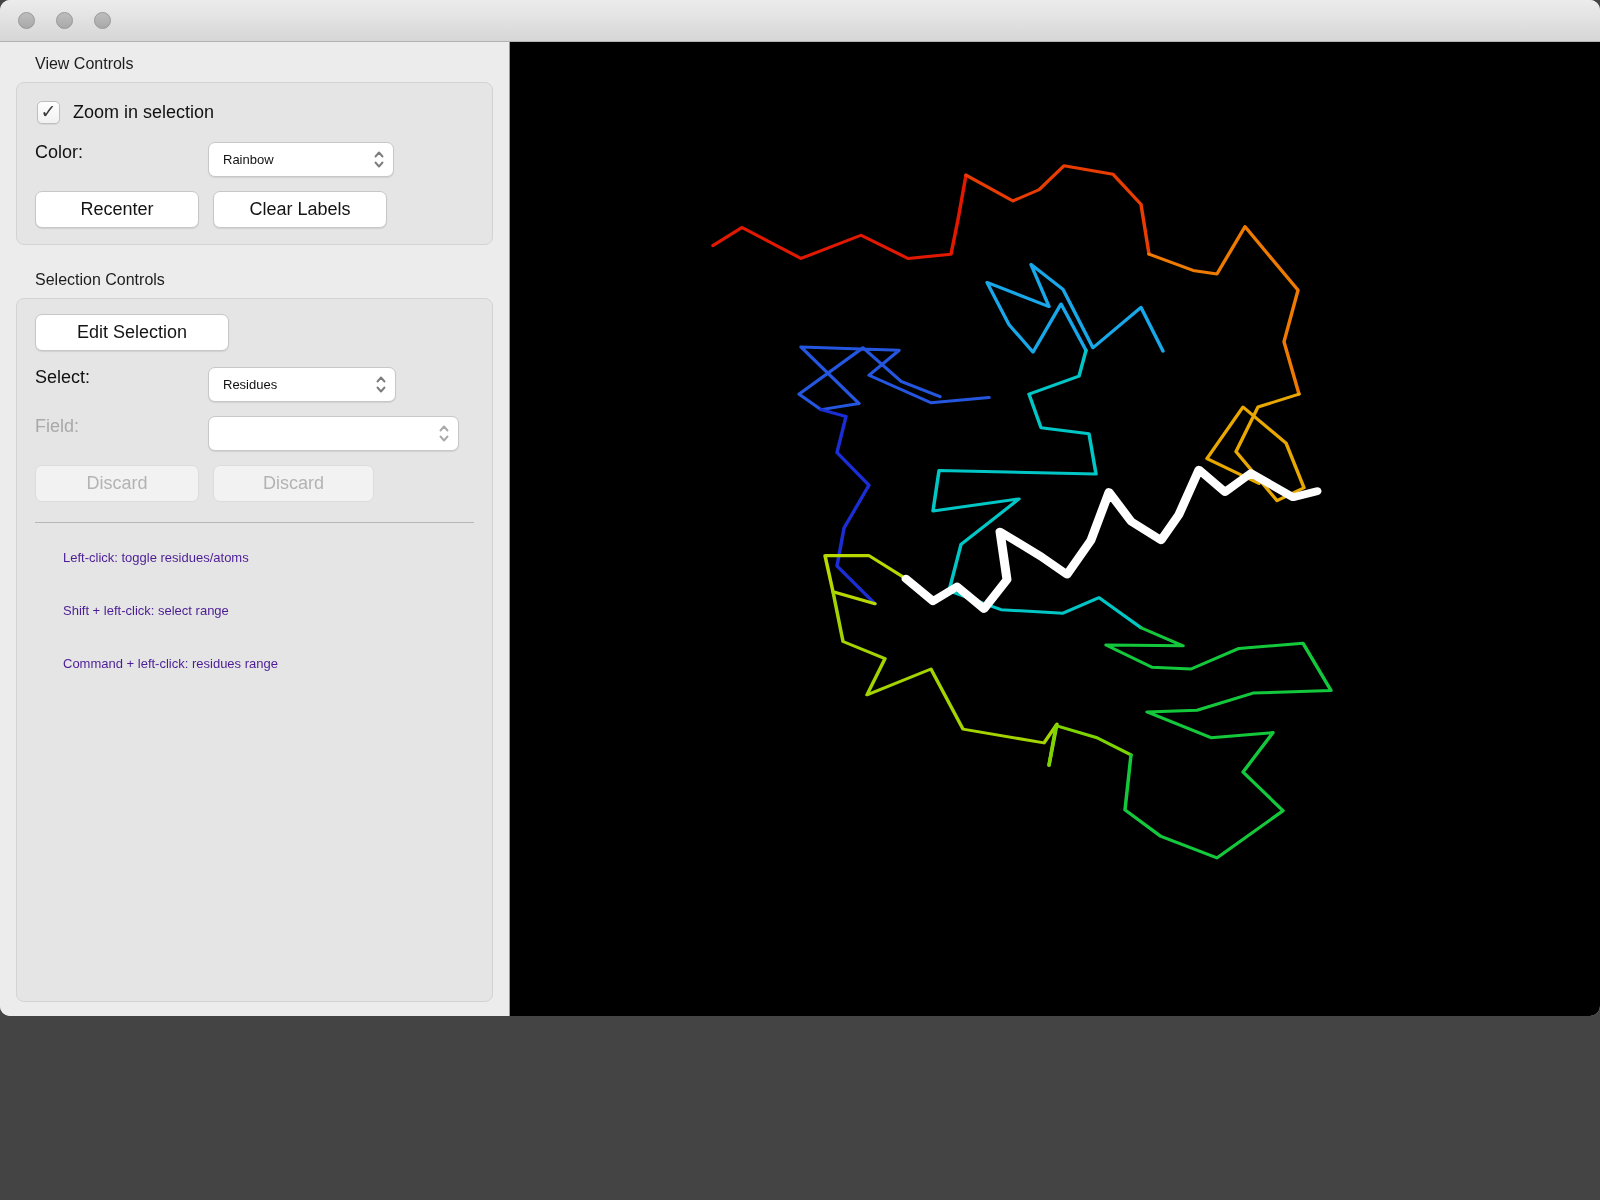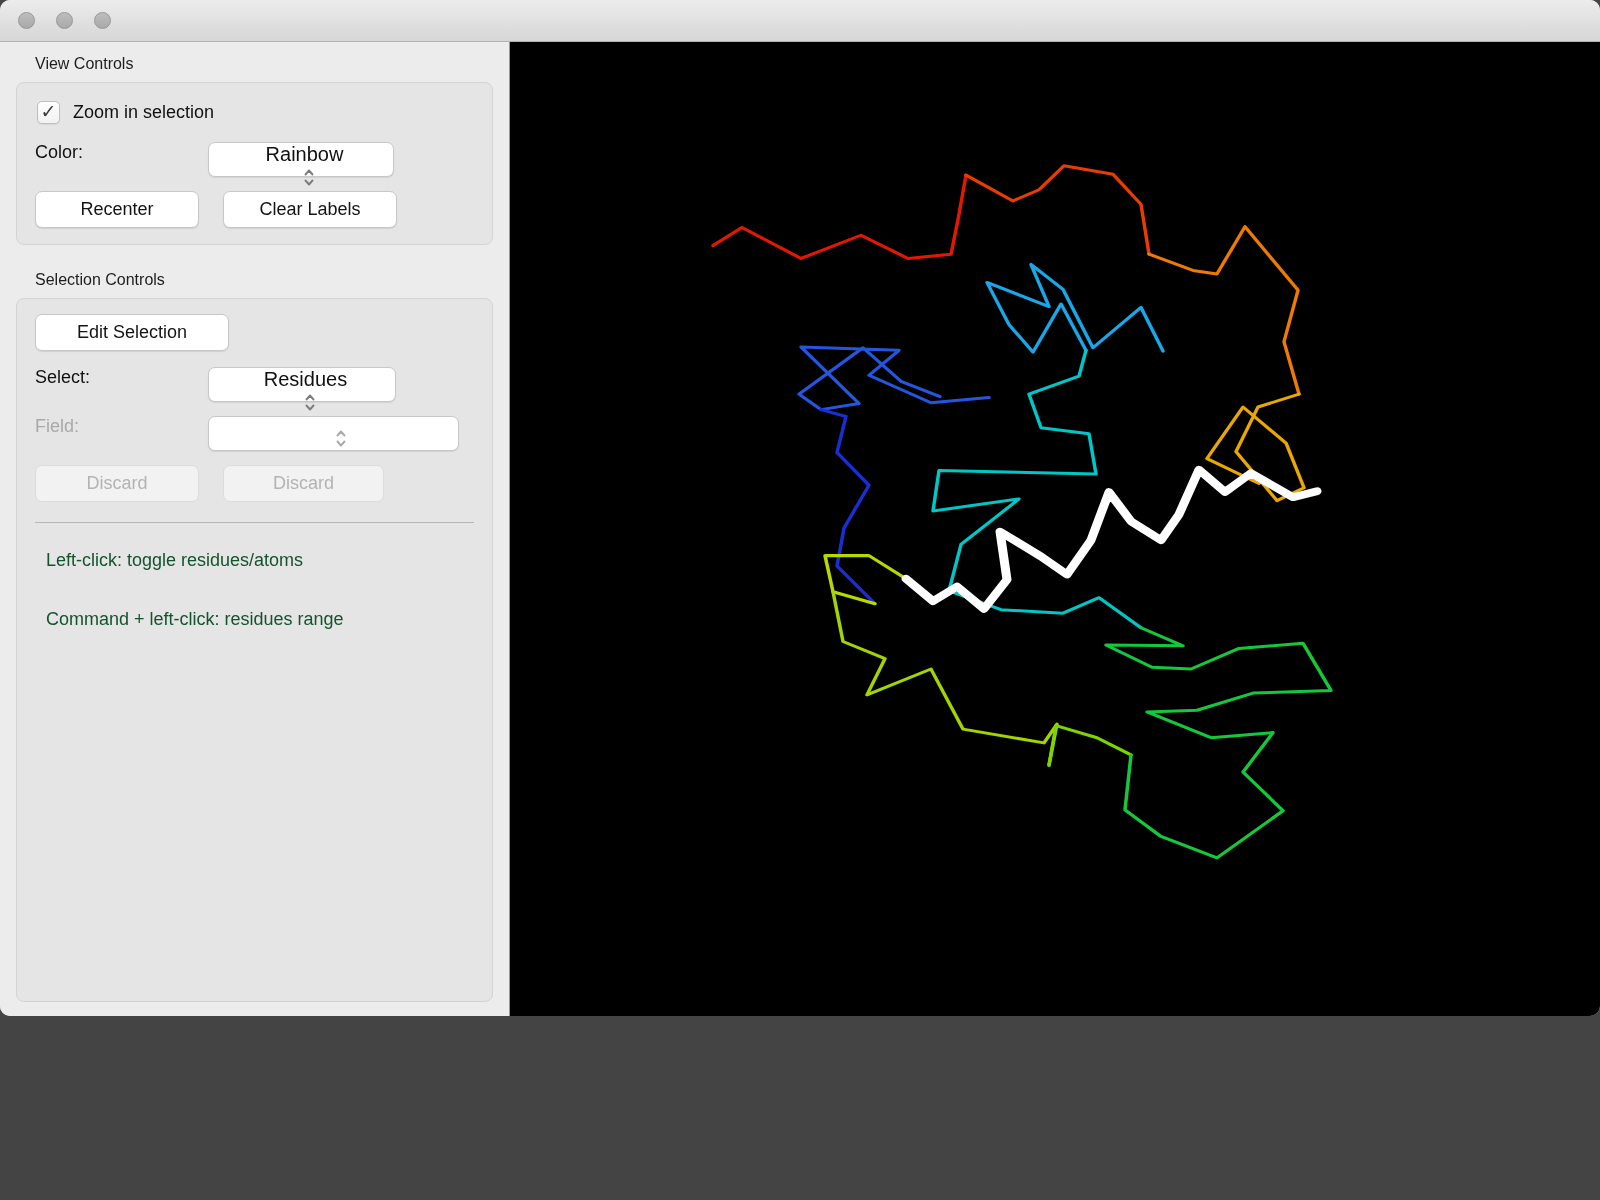--- a/index.html
+++ b/index.html
@@ -65,45 +65,44 @@
   .form-row { display: flex; margin-bottom: 14px; }
   .form-label { width: 173px; font-size: 18px; color: #111; }
   .form-label.disabled { color: #a9a9a9; }
 
   .popup {
     height: 35px; background: #ffffff;
     border: 1px solid #c7c7c7; border-radius: 7px;
     box-shadow: 0 1px 1px rgba(0,0,0,0.09);
     display: flex; align-items: center; justify-content: space-between;
     padding: 0 7px 0 14px;
-    font-size: 20px; color: #111;
+    font-size: 13px; color: #111;
     cursor: default;
-    flex-direction: column;
   }
   .popup .chevrons { flex: 0 0 auto; margin-left: 8px; }
 
-  .button-row { display: flex; gap: 24px; margin-top: 8px; }
+  .button-row { display: flex; gap: 14px; margin-top: 8px; }
   button.push {
     height: 37px; background: #ffffff;
     border: 1px solid #c7c7c7; border-radius: 7px;
     box-shadow: 0 1px 1px rgba(0,0,0,0.09);
     font-family: "Liberation Sans", "DejaVu Sans", sans-serif;
     font-size: 18px; color: #141414;
     padding: 0 18px; cursor: default;
   }
   button.push.disabled {
     color: #b3b3b3;
     background: rgba(255,255,255,0.5);
     border-color: #dcdcdc;
     box-shadow: none;
   }
 
   .divider { border: none; border-top: 1px solid #b7b7b7; margin: 20px 0 27px 0; }
 
-  .help-line { font-size: 18px; color: #14532d; margin: 0 0 38px 11px; }
+  .help-line { font-size: 13px; color: #4c1d95; margin: 0 0 38px 28px; }
 </style>
 </head>
 <body>
 
 <div class="window">
 
   <div class="titlebar">
     <div class="traffic-lights">
       <span class="tl"></span>
       <span class="tl"></span>
@@ -175,20 +174,21 @@
         </div>
 
         <div class="button-row" style="margin-top:4px">
           <button class="push disabled" style="min-width:164px">Discard</button>
           <button class="push disabled" style="min-width:161px">Discard</button>
         </div>
 
         <hr class="divider">
 
         <div class="help-line">Left-click: toggle residues/atoms</div>
+        <div class="help-line">Shift + left-click: select range</div>
         <div class="help-line">Command + left-click: residues range</div>
       </div>
 
     </div>
 
     <div class="viewport">
       <svg viewBox="510 42 1090 1134" preserveAspectRatio="none">
           <polyline points="713,279 742,258 801,294 861,267 908,294 951,289 958,249 966,197" fill="none" stroke="#e31800" stroke-width="3.5" stroke-linejoin="round" stroke-linecap="round"></polyline>
           <polyline points="966,197 1013,227 1039,214 1064,186 1113,196 1141,231 1149,289" fill="none" stroke="#e83c00" stroke-width="3.5" stroke-linejoin="round" stroke-linecap="round"></polyline>
           <polyline points="1149,289 1193,308 1217,312 1245,257 1298,331 1284,391 1299,452" fill="none" stroke="#ee7a00" stroke-width="3.5" stroke-linejoin="round" stroke-linecap="round"></polyline>

